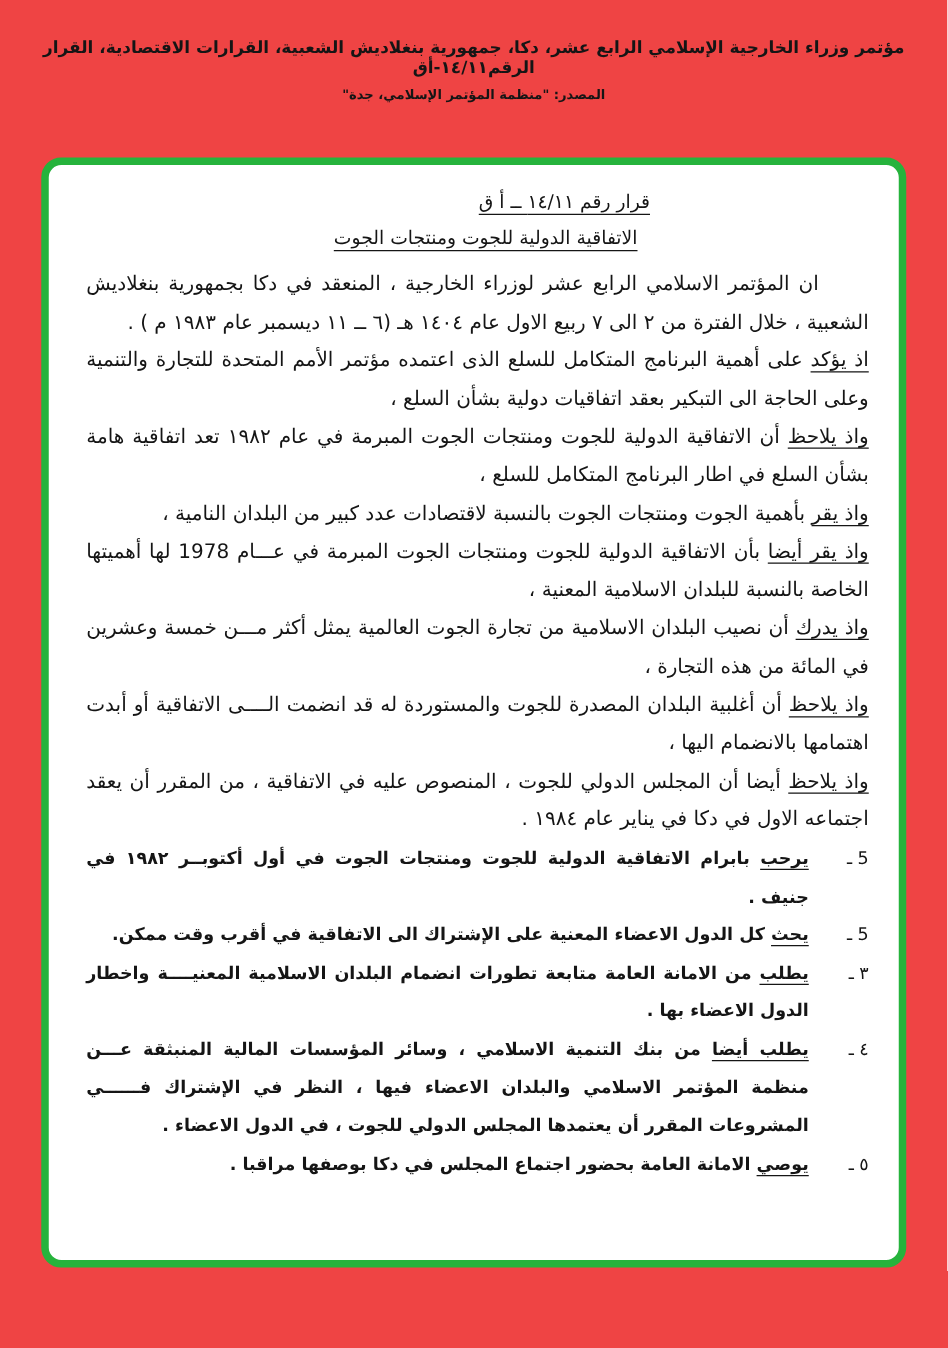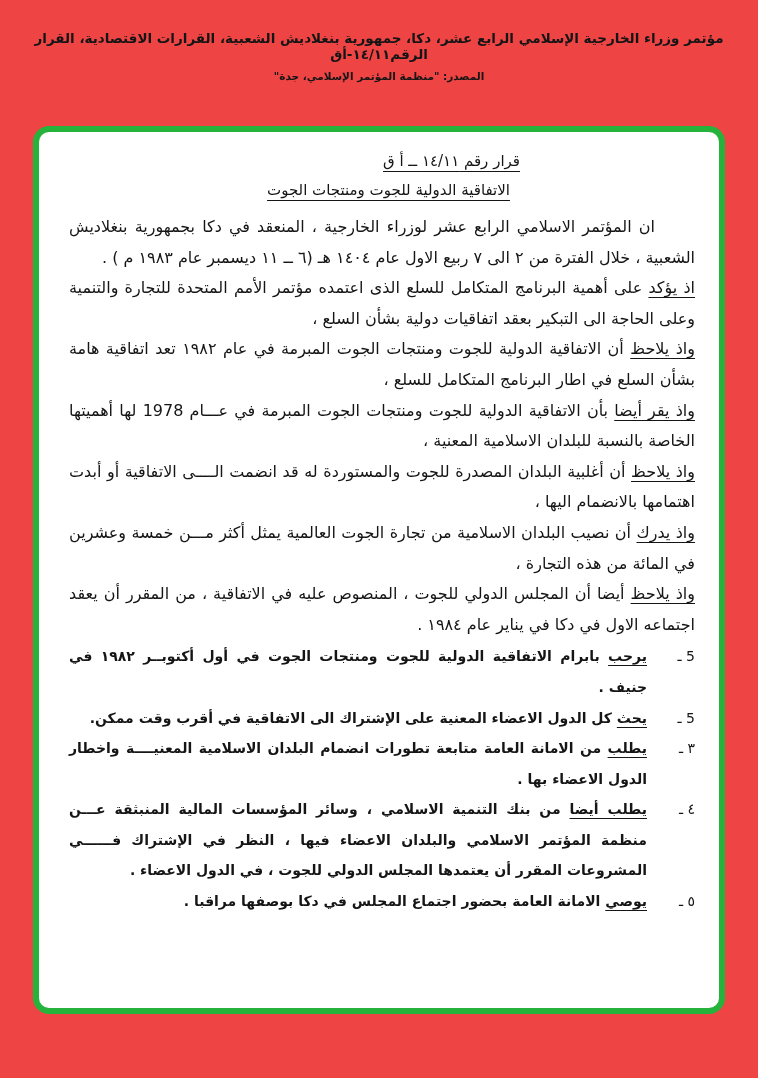--- a/index.html
+++ b/index.html
@@ -70,26 +70,27 @@
 
     <div class="doc-title">قرار رقم ١٤/١١ ــ أ ق</div>
     <div class="doc-subtitle">الاتفاقية الدولية للجوت ومنتجات الجوت</div>
 
     <p class="para indent"><span>ان المؤتمر الاسلامي الرابع عشر لوزراء الخارجية ، المنعقد في دكا بجمهورية بنغلاديش الشعبية ، خلال الفترة من ٢ الى ٧ ربيع الاول عام ١٤٠٤ هـ (٦ ــ ١١ ديسمبر عام ١٩٨٣ م ) .</span></p>
 
     <p class="para"><span class="lead">اذ يؤكد</span> <span>على أهمية البرنامج المتكامل للسلع الذى اعتمده مؤتمر الأمم المتحدة للتجارة والتنمية وعلى الحاجة الى التبكير بعقد اتفاقيات دولية بشأن السلع ،</span></p>
 
     <p class="para"><span class="lead">واذ يلاحظ</span> <span>أن الاتفاقية الدولية للجوت ومنتجات الجوت المبرمة في عام ١٩٨٢ تعد اتفاقية هامة بشأن السلع في اطار البرنامج المتكامل للسلع ،</span></p>
 
+    <p class="para"><span class="lead">واذ يقر</span> <span>بأهمية الجوت ومنتجات الجوت بالنسبة لاقتصادات عدد كبير من البلدان النامية ،</span></p>
 
     <p class="para"><span class="lead">واذ يقر أيضا</span> <span>بأن الاتفاقية الدولية للجوت ومنتجات الجوت المبرمة في عـــام 1978 لها أهميتها الخاصة بالنسبة للبلدان الاسلامية المعنية ،</span></p>
 
+    <p class="para"><span class="lead">واذ يدرك</span> <span>أن نصيب البلدان الاسلامية من تجارة الجوت العالمية يمثل أكثر مـــن خمسة وعشرين في المائة من هذه التجارة ،</span></p>
+
     <p class="para"><span class="lead">واذ يلاحظ</span> <span>أن أغلبية البلدان المصدرة للجوت والمستوردة له قد انضمت الــــى الاتفاقية أو أبدت اهتمامها بالانضمام اليها ،</span></p>
-
-    <p class="para"><span class="lead">واذ يدرك</span> <span>أن نصيب البلدان الاسلامية من تجارة الجوت العالمية يمثل أكثر مـــن خمسة وعشرين في المائة من هذه التجارة ،</span></p>
 
     <p class="para"><span class="lead">واذ يلاحظ</span> <span>أيضا أن المجلس الدولي للجوت ، المنصوص عليه في الاتفاقية ، من المقرر أن يعقد اجتماعه الاول في دكا في يناير عام ١٩٨٤ .</span></p>
 
     <div class="items">
 
       <div class="item">
         <span class="item-num">5 ـ</span>
         <p class="item-body"><span class="lead">يرحب</span> <span>بابرام الاتفاقية الدولية للجوت ومنتجات الجوت في أول أكتوبــر ١٩٨٢ في جنيف .</span></p>
       </div>
 

